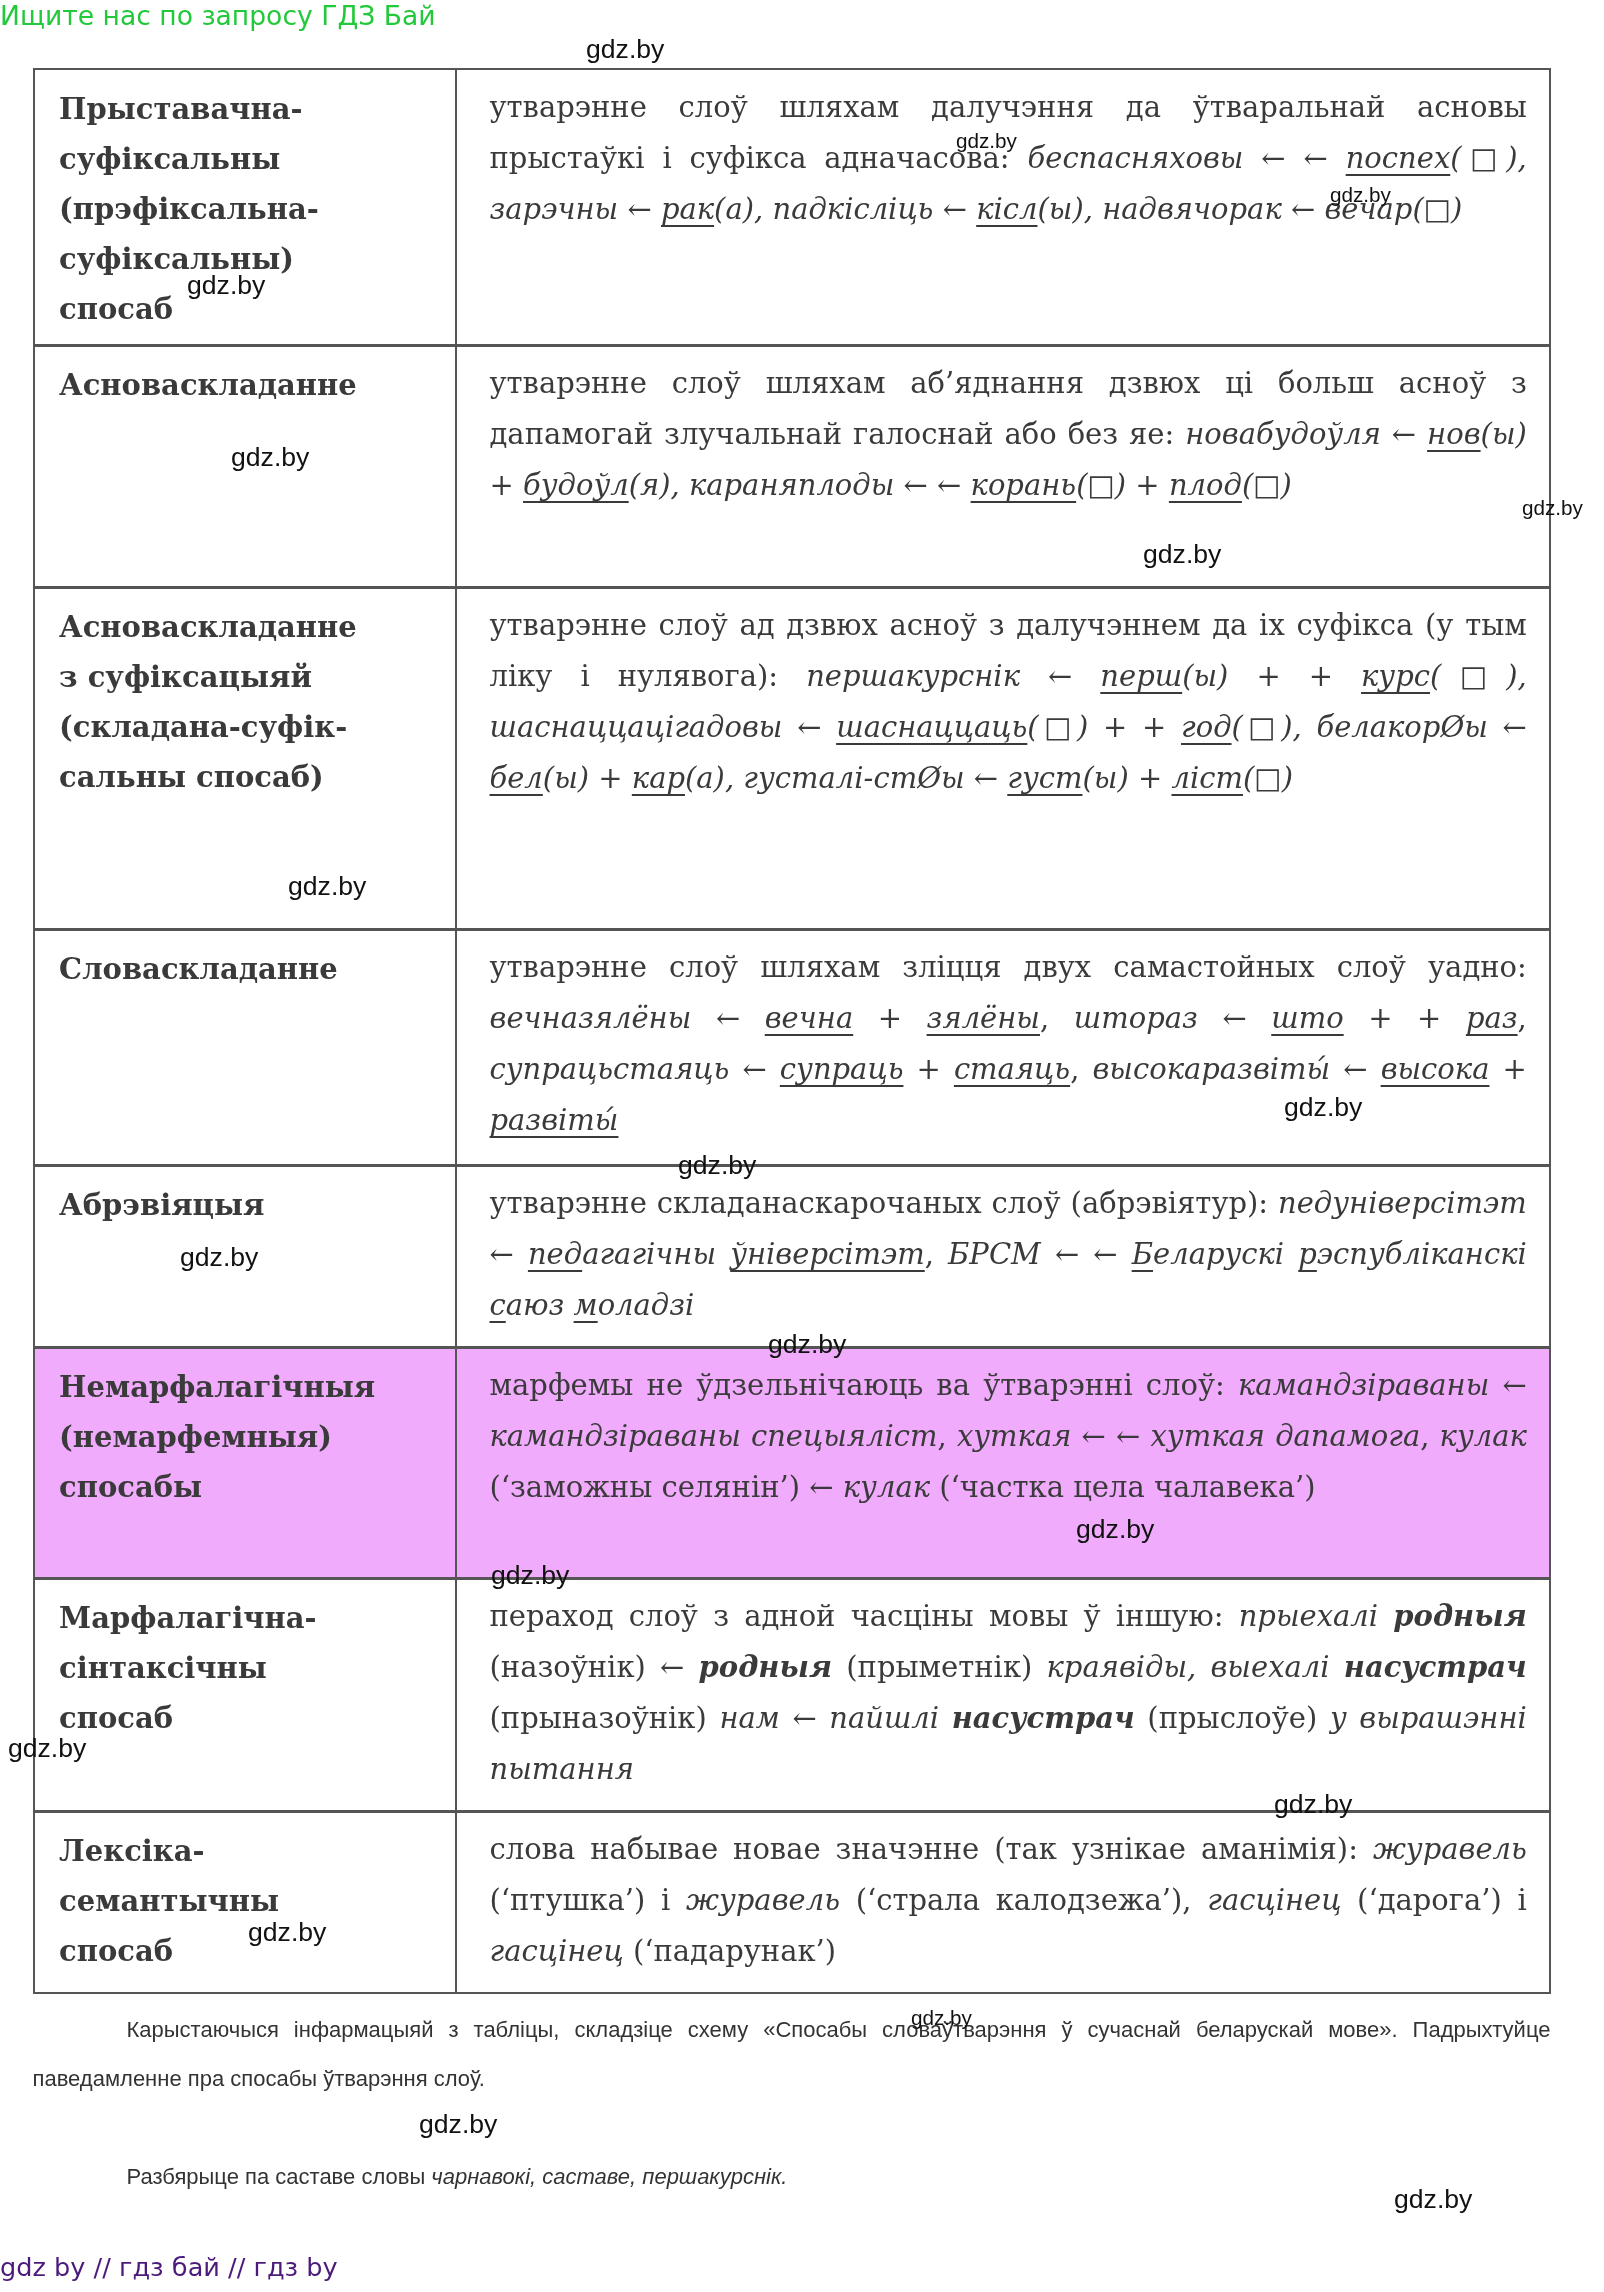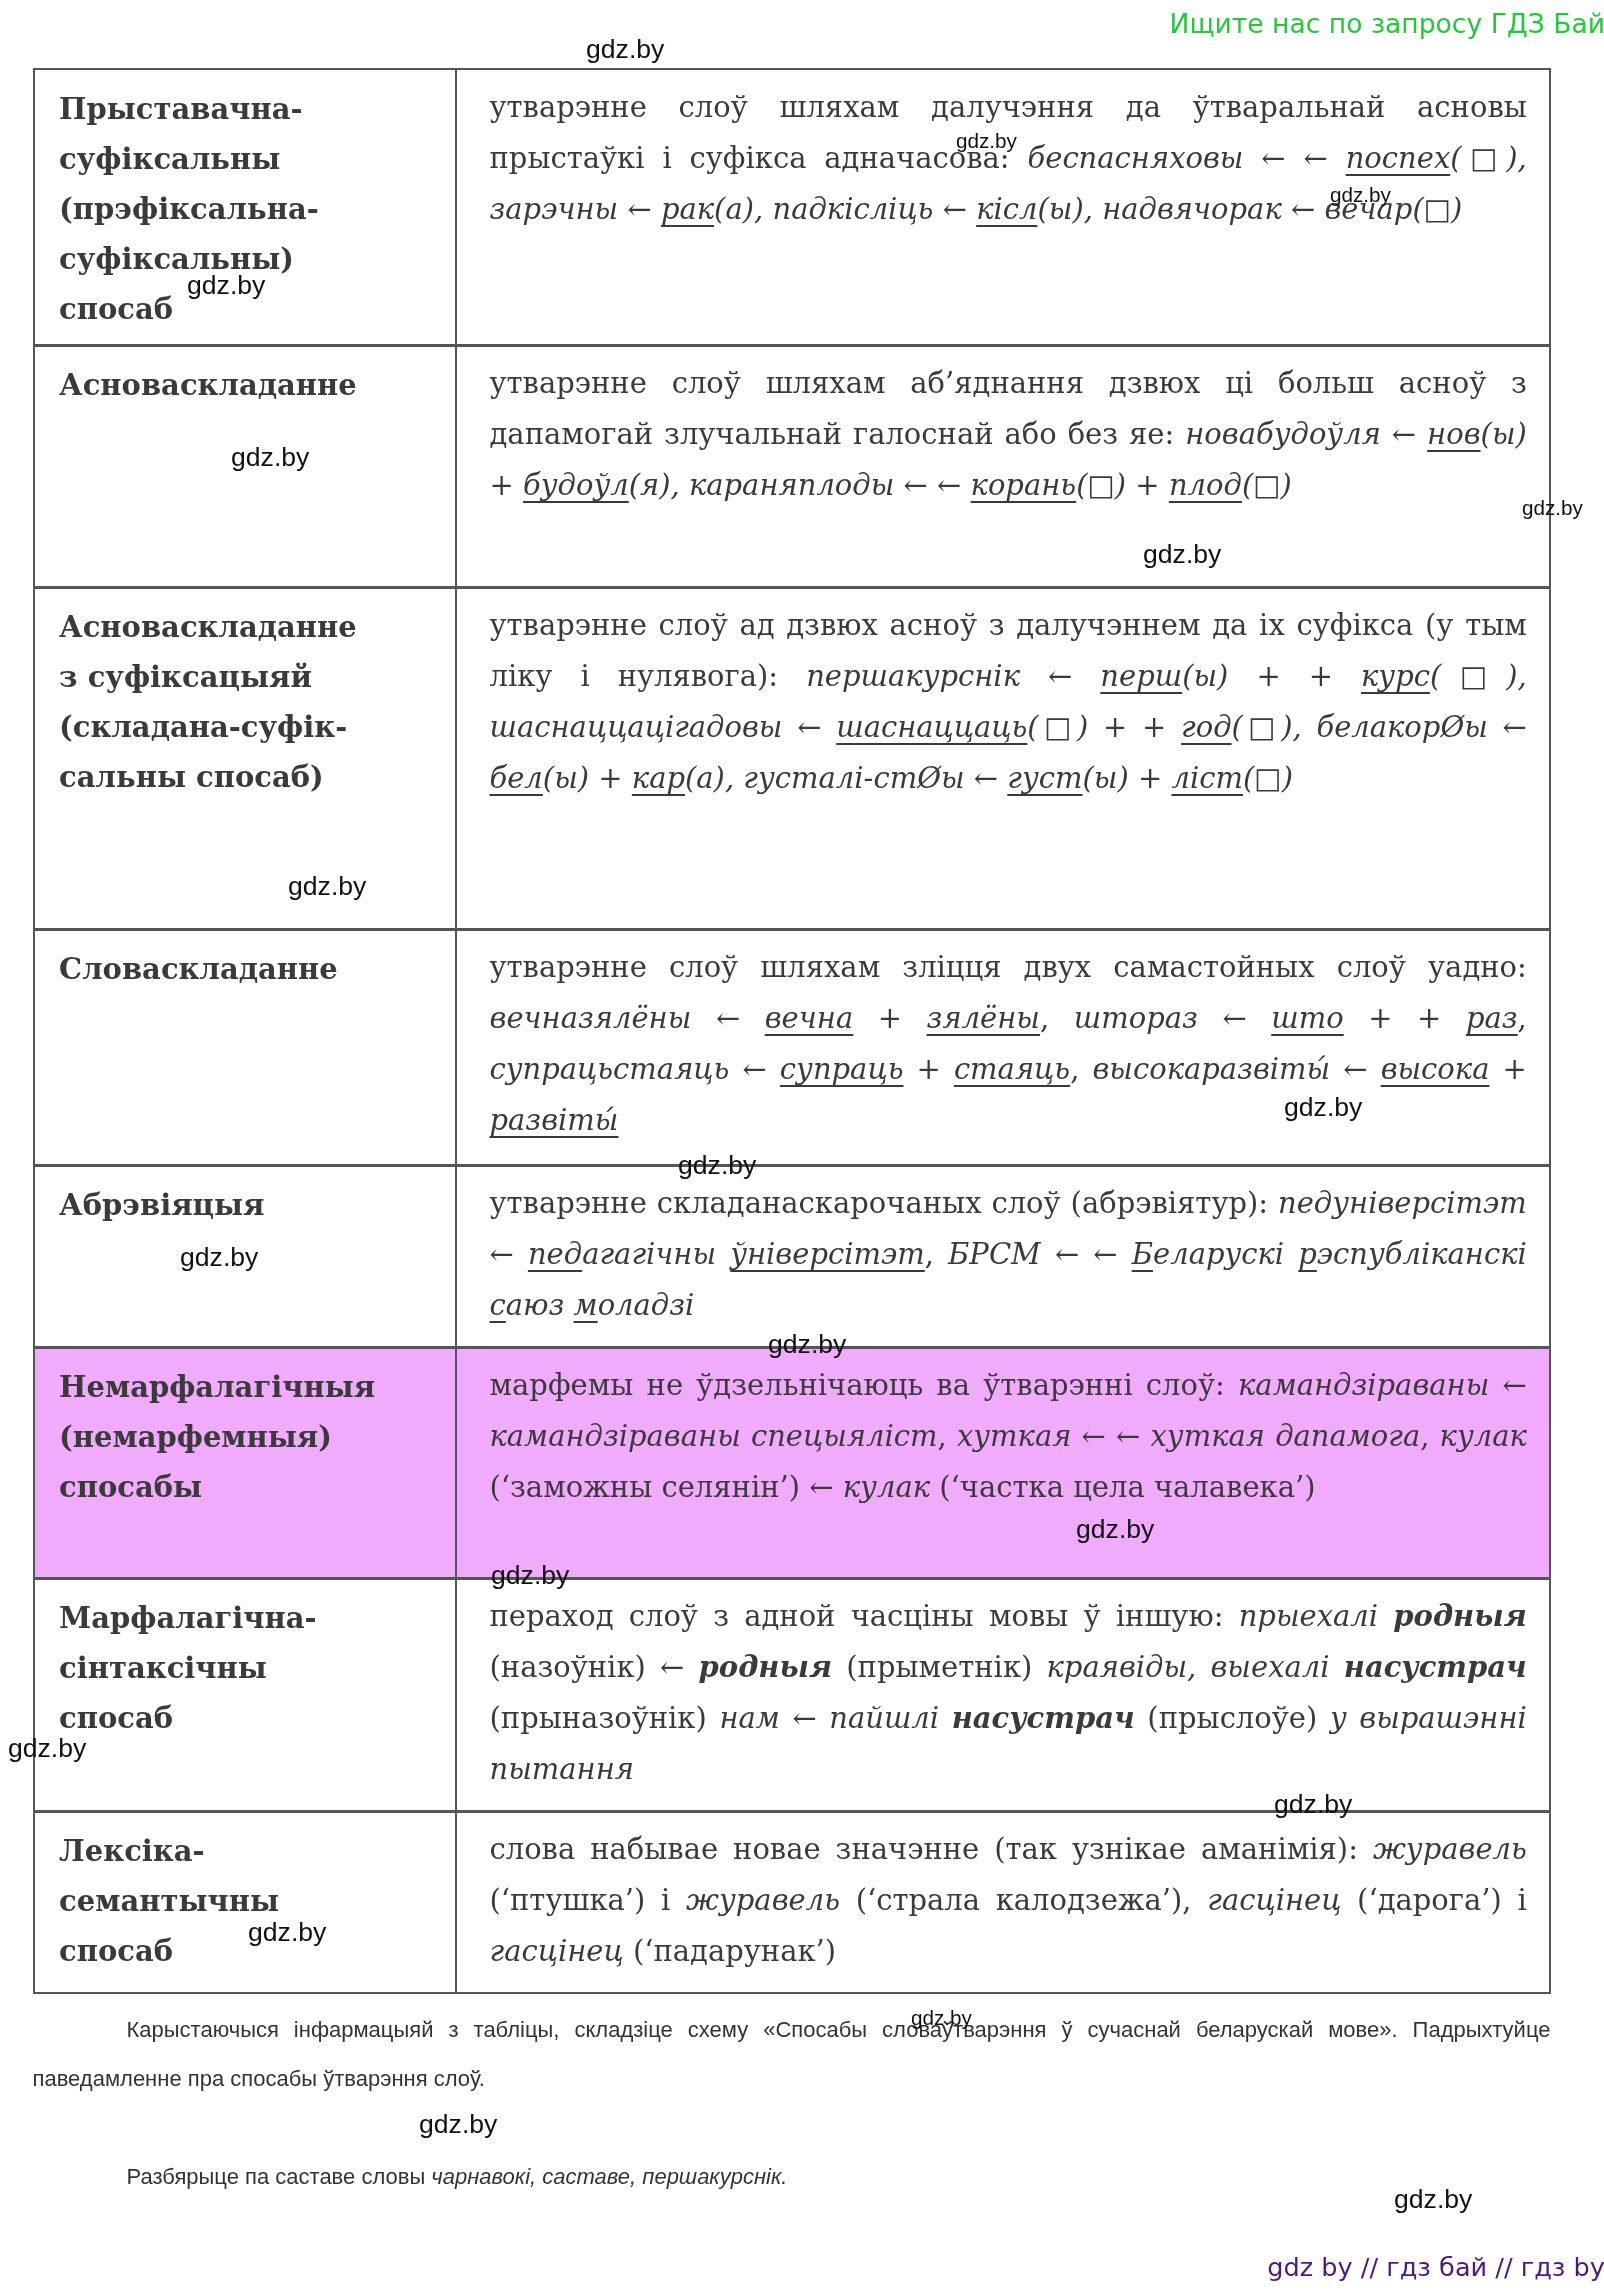--- a/index.html
+++ b/index.html
@@ -1,22 +1,22 @@
 <!DOCTYPE html>
 <html><head>
 <meta charset="utf-8">
 <style>
   html, body { margin: 0; padding: 0; }
   body {
     width: 1605px; height: 2292px; background: #ffffff; position: relative; overflow: hidden;
     color: #3a3a3a;
   }
   .top-banner {
-    position: absolute; left: 0; width: 1605px; top: 8px; height: 35px;
-    text-align: right; color: #22c93a; font-family: "DejaVu Sans", sans-serif;
+    position: absolute; left: 0; width: 1605px; top: 0; height: 35px;
+    text-align: left; color: #22c93a; font-family: "DejaVu Sans", sans-serif;
     font-size: 26.6px; line-height: 31.5px;
   }
   .wm {
     position: absolute; font-family: "Liberation Sans", sans-serif; color: #111;
     font-size: 26.6px; line-height: 29.6px; white-space: nowrap;
   }
   table.methods {
     position: absolute; left: 32.5px; top: 68px; width: 1518px;
     border-collapse: collapse; table-layout: fixed;
     font-family: "DejaVu Serif", serif;
@@ -38,21 +38,21 @@
   .seg-i { font-style: italic; }
   .seg-b { font-weight: bold; font-style: italic; }
   .seg-u { text-decoration: underline; text-decoration-thickness: 2px; text-underline-offset: 5.9px; }
   .para {
     position: absolute; left: 32.5px; width: 1518px;
     font-family: "Liberation Sans", sans-serif; font-size: 22px; line-height: 49px;
     color: #333; text-align: justify;
   }
   .para .ind { display: inline-block; width: 94px; }
   .footer {
-    position: absolute; left: 0; width: 1605px; top: 2252px; text-align: right;
+    position: absolute; left: 0; width: 1605px; top: 2252px; text-align: left;
     font-family: "DejaVu Sans", sans-serif; font-size: 25.6px; color: #4b1a7a;
   }
 </style>
 </head>
 <body>
 
 <div class="top-banner">Ищите нас по запросу ГДЗ Бай</div>
 
 <table class="methods">
   <tbody id="tbody">

